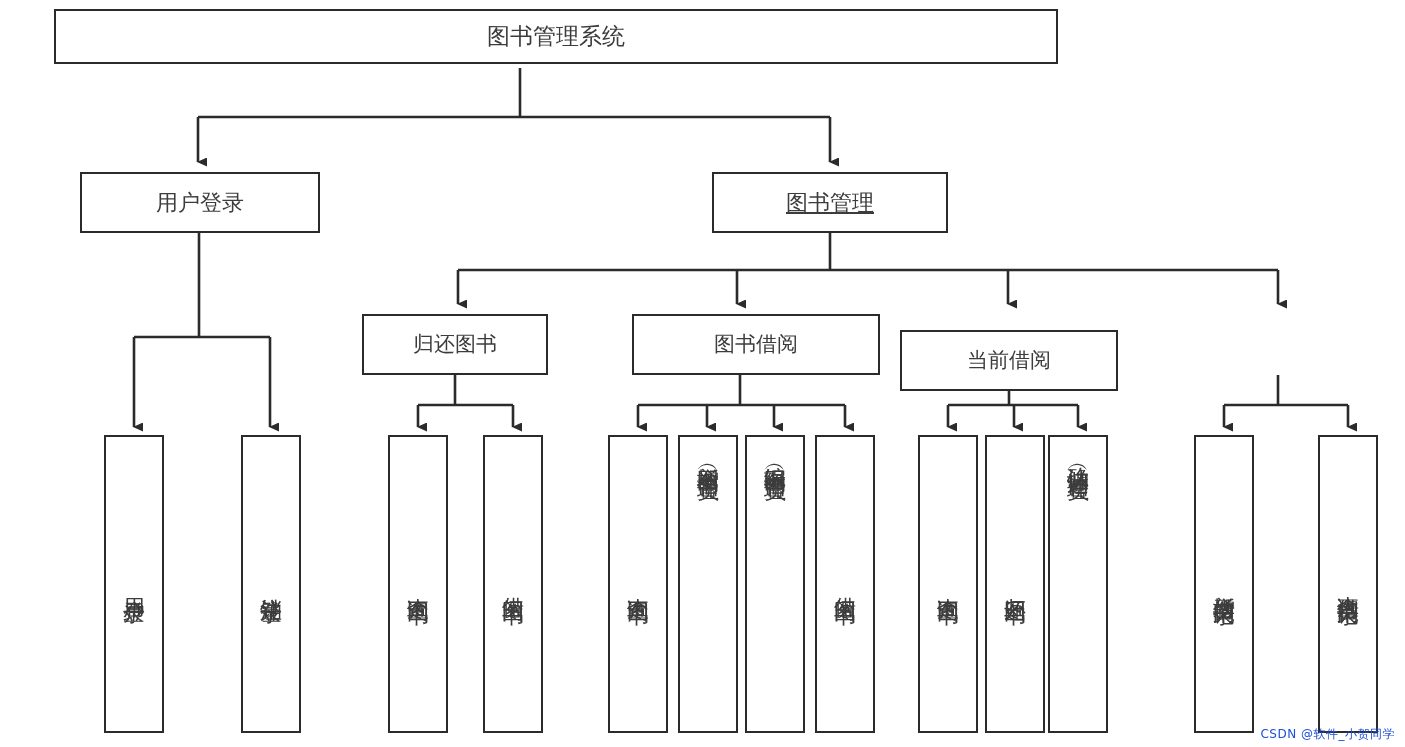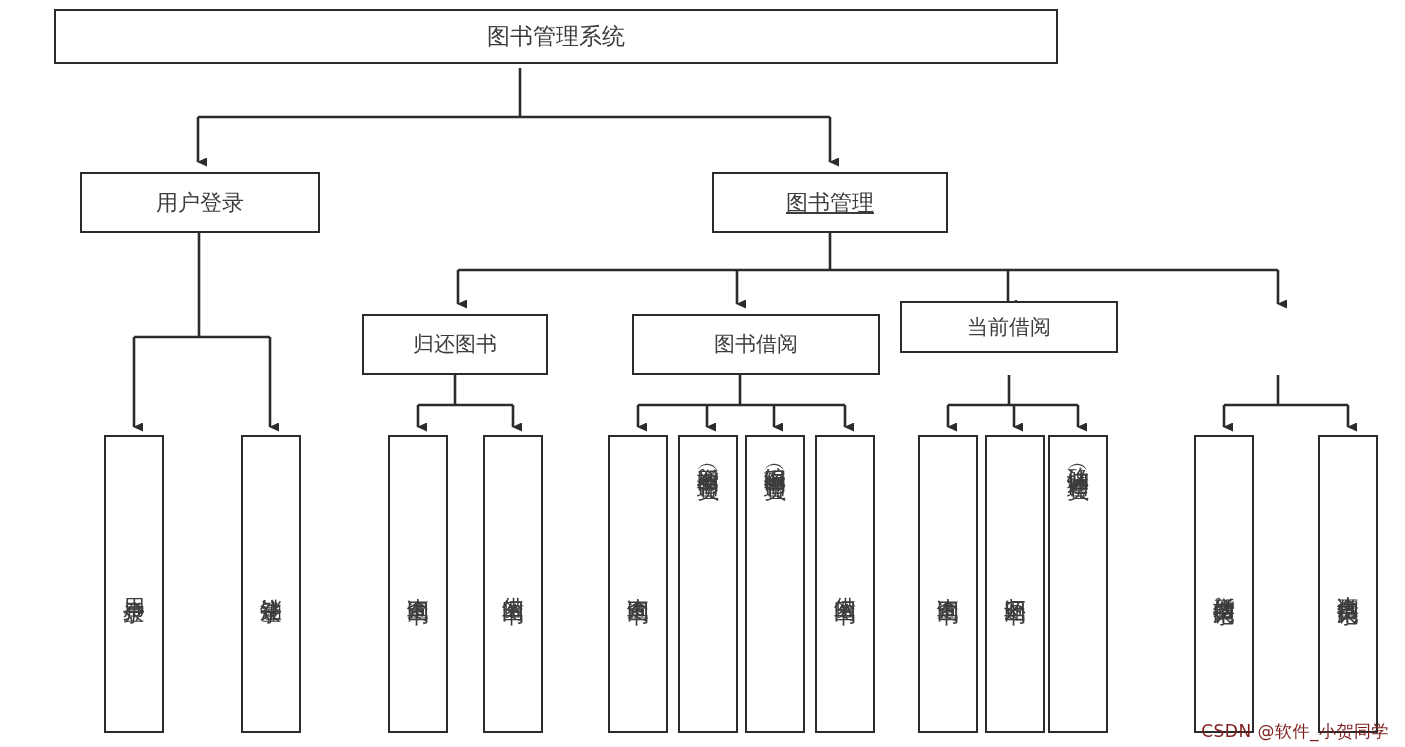--- a/index.html
+++ b/index.html
@@ -62,24 +62,24 @@
     white-space: nowrap;
     display: block;
   }
   
   .node-box.vertical.vcenter {
     align-items: center;
     padding-top: 0;
   }
   .watermark {
     position: absolute;
-    right: 16px;
+    right: 10px;
     bottom: 4px;
-    font-size: 17px;
-    color: #7f1d1d;
+    font-size: 12px;
+    color: #1d4ed8;
     letter-spacing: 0.5px;
     z-index: 3;
     white-space: nowrap;
   }
 </style>
 </head>
 <body>
 
 <div id="diagram-root">
 
@@ -148,21 +148,21 @@
   </div>
 
   <div class="node-box" style="left:362px; top:314px; width:186px; height:61px;">
     <span class="node-label lvl2">归还图书</span>
   </div>
 
   <div class="node-box" style="left:632px; top:314px; width:248px; height:61px;">
     <span class="node-label lvl2">图书借阅</span>
   </div>
 
-  <div class="node-box" style="left:900px; top:301px; width:218px; height:52px;justify-content:center;">
+  <div class="node-box" style="left:900px; top:330px; width:218px; height:61px;justify-content:center;">
     <span class="node-label lvl2">当前借阅</span>
   </div>
 
 
   <div class="node-box vertical vcenter" style="left:104px; top:435px; width:60px; height:298px;">
     <span class="node-label">用户登录</span>
   </div>
 
   <div class="node-box vertical vcenter" style="left:241px; top:435px; width:60px; height:298px;">
     <span class="node-label">注销登录</span>

